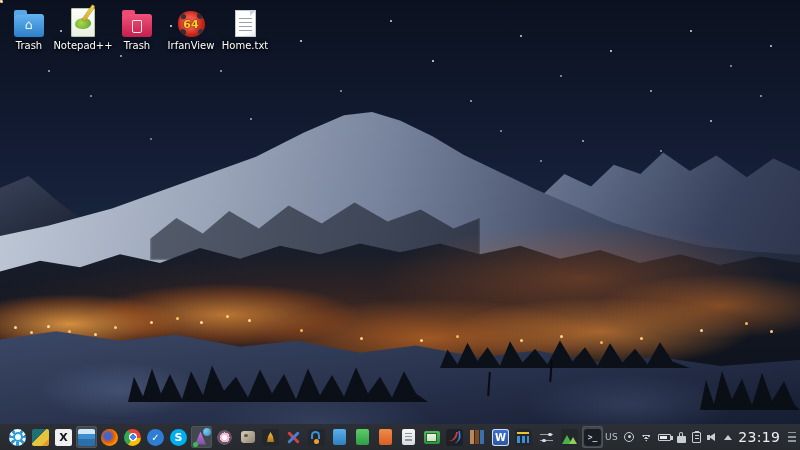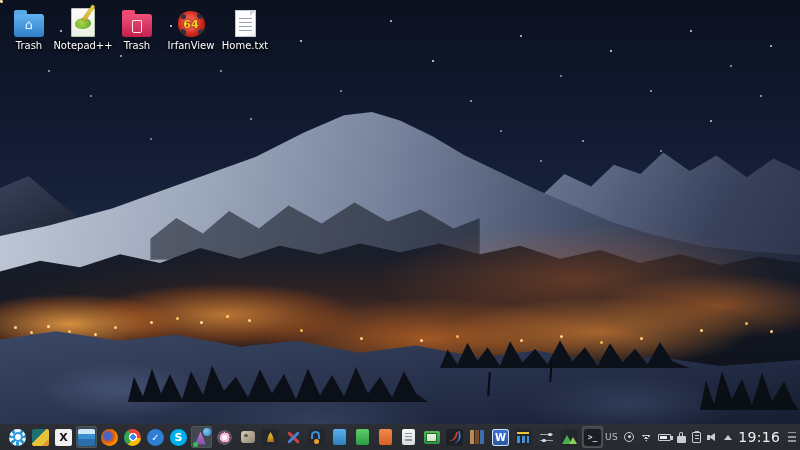--- a/index.html
+++ b/index.html
@@ -354,18 +354,18 @@
 
     <div class="tray">
       <span class="kbd">US</span>
       <span class="tn tn-network"></span>
       <span class="tn tn-wifi"></span>
       <span class="tn tn-batt"></span>
       <span class="tn tn-lock"></span>
       <span class="tn tn-clip"></span>
       <span class="tn tn-vol"></span>
       <span class="tn tn-caret"></span>
-      <span class="clock">19:16</span>
+      <span class="clock">23:19</span>
       <span class="peek"></span>
     </div>
   </div>
 
 </div>
 
 </body></html>

